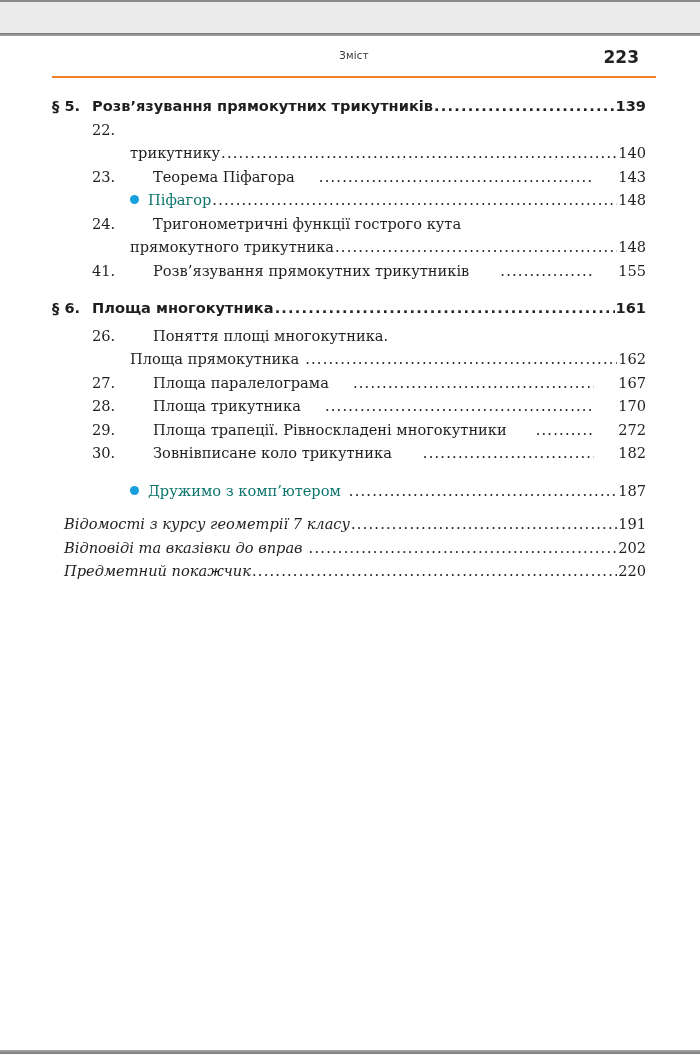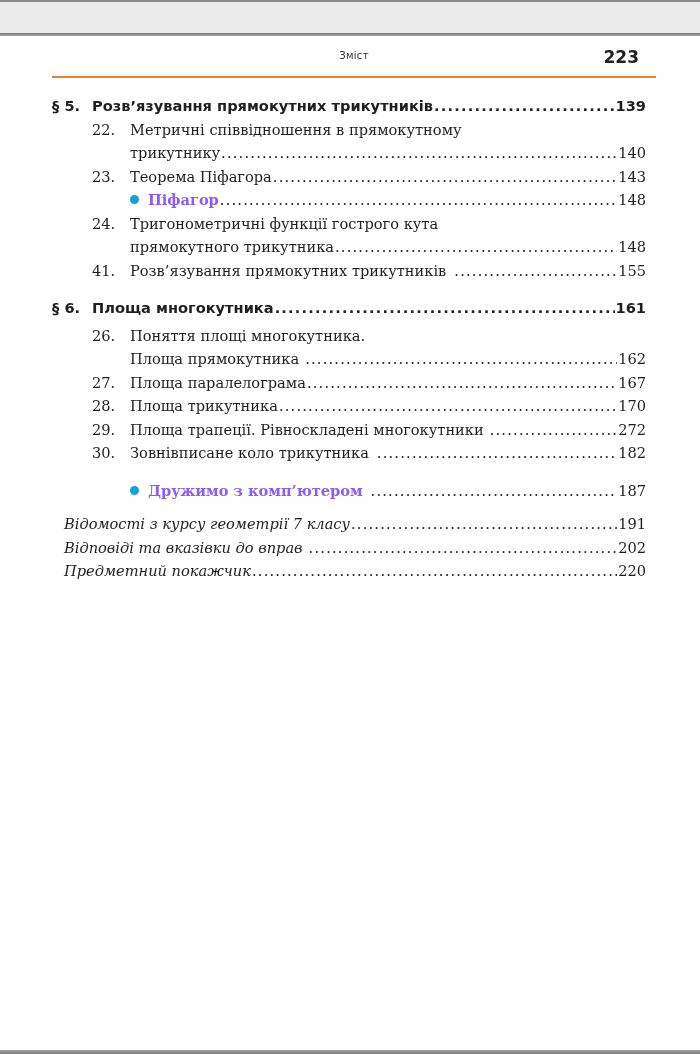--- a/index.html
+++ b/index.html
@@ -44,25 +44,25 @@
   .row .num { display: inline-block; flex: 0 0 auto; }
   .row .lbl { flex: 0 1 auto; white-space: nowrap; }
   .row .dots {
     flex: 1 1 auto; overflow: hidden; white-space: nowrap; margin: 0 1px;
     letter-spacing: 1.2px; color: #222;
   }
   .row .dots::before { content: "........................................................................................................................................................................"; }
   .row .pg { flex: 0 0 auto; text-align: right; }
   .section { font-family: "DejaVu Sans", sans-serif; font-weight: bold; font-size: 14.6px; margin-top: 0; }
   .section .num { width: 40px; }
-  .item { padding-left: 40px; }
+  .item { padding-left: 40px; gap: 23px; }
   .item .num { width: 38px; }
   .cont { padding-left: 78px; }
   .sub { padding-left: 78px; }
-  .sub .lbl { color: #8b5cf6; font-weight: bold; }
+  .sub .lbl { color: #0f766e; font-weight: normal; }
   .bullet {
     display: inline-block; width: 9px; height: 9px; border-radius: 50%;
     background: #16a0de; margin-right: 9px; position: relative; top: -1px; flex: 0 0 auto;
   }
   .italic .lbl { font-style: italic; margin-left: 12px; }
   .gap-s { height: 14px; }
   .gap-m { height: 10px; }
   .gap-l { height: 14px; }
 </style>
 </head>
@@ -79,21 +79,20 @@
 
   <div class="row section">
     <span class="num">§ 5.</span>
     <span class="lbl">Розв’язування прямокутних трикутників</span>
     <span class="dots"></span>
     <span class="pg">139</span>
   </div>
 
   <div class="row item">
     <span class="num">22.</span>
-    <span class="lbl">Метричні співвідношення в прямокутному</span>
   </div>
   <div class="row cont">
     <span class="lbl">трикутнику</span>
     <span class="dots"></span>
     <span class="pg">140</span>
   </div>
 
   <div class="row item">
     <span class="num">23.</span>
     <span class="lbl">Теорема Піфагора</span>

